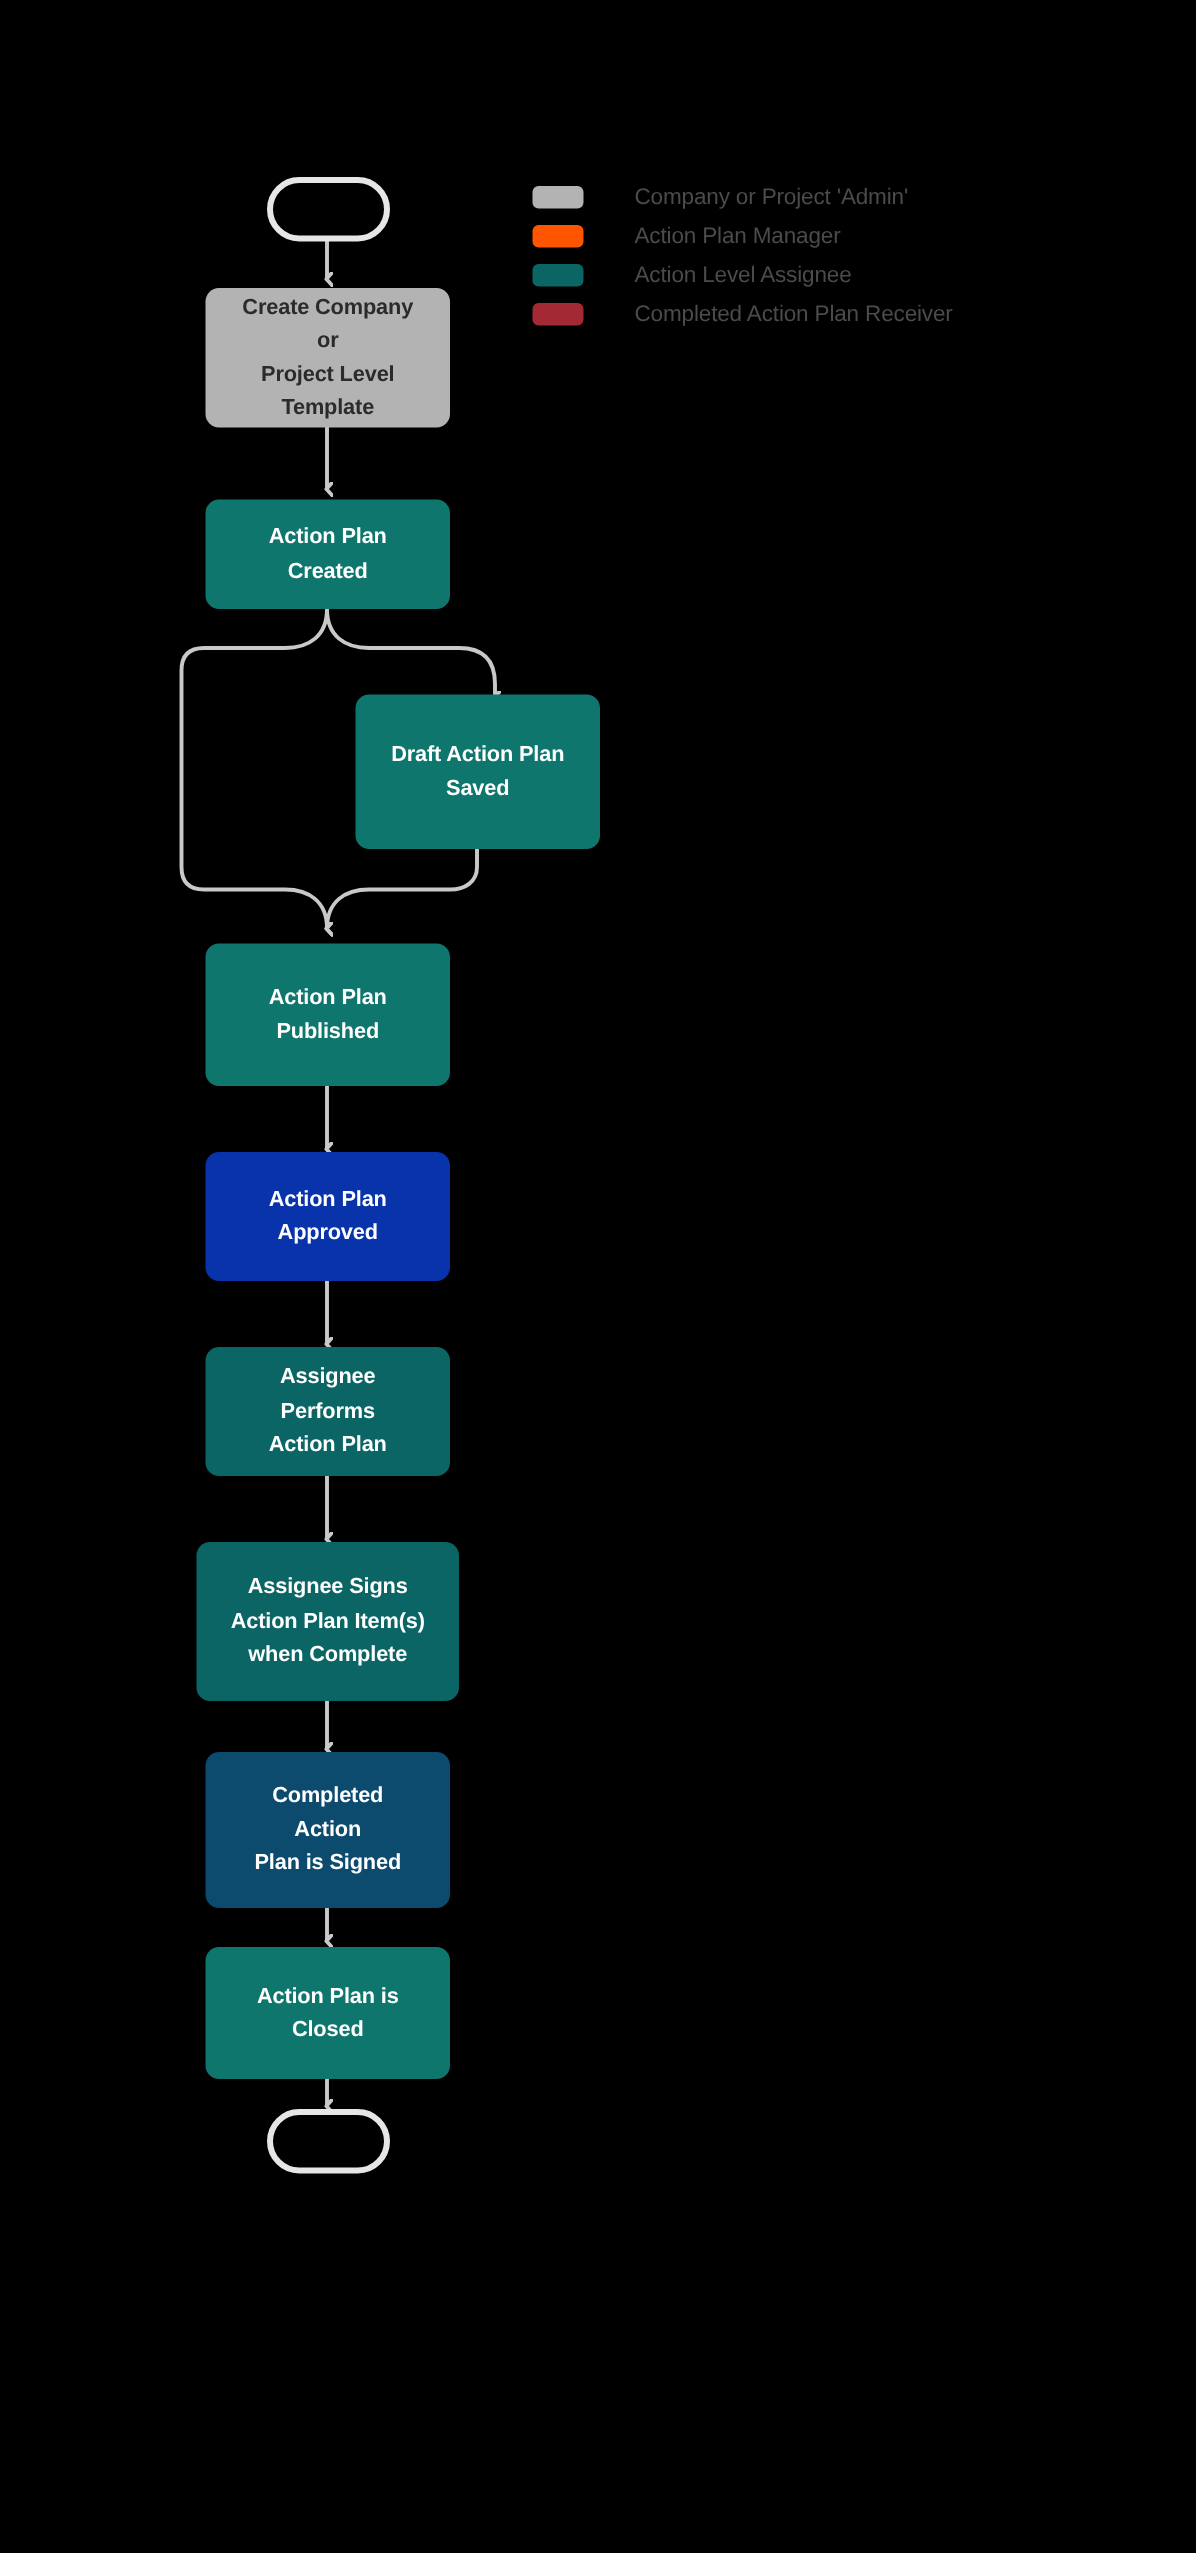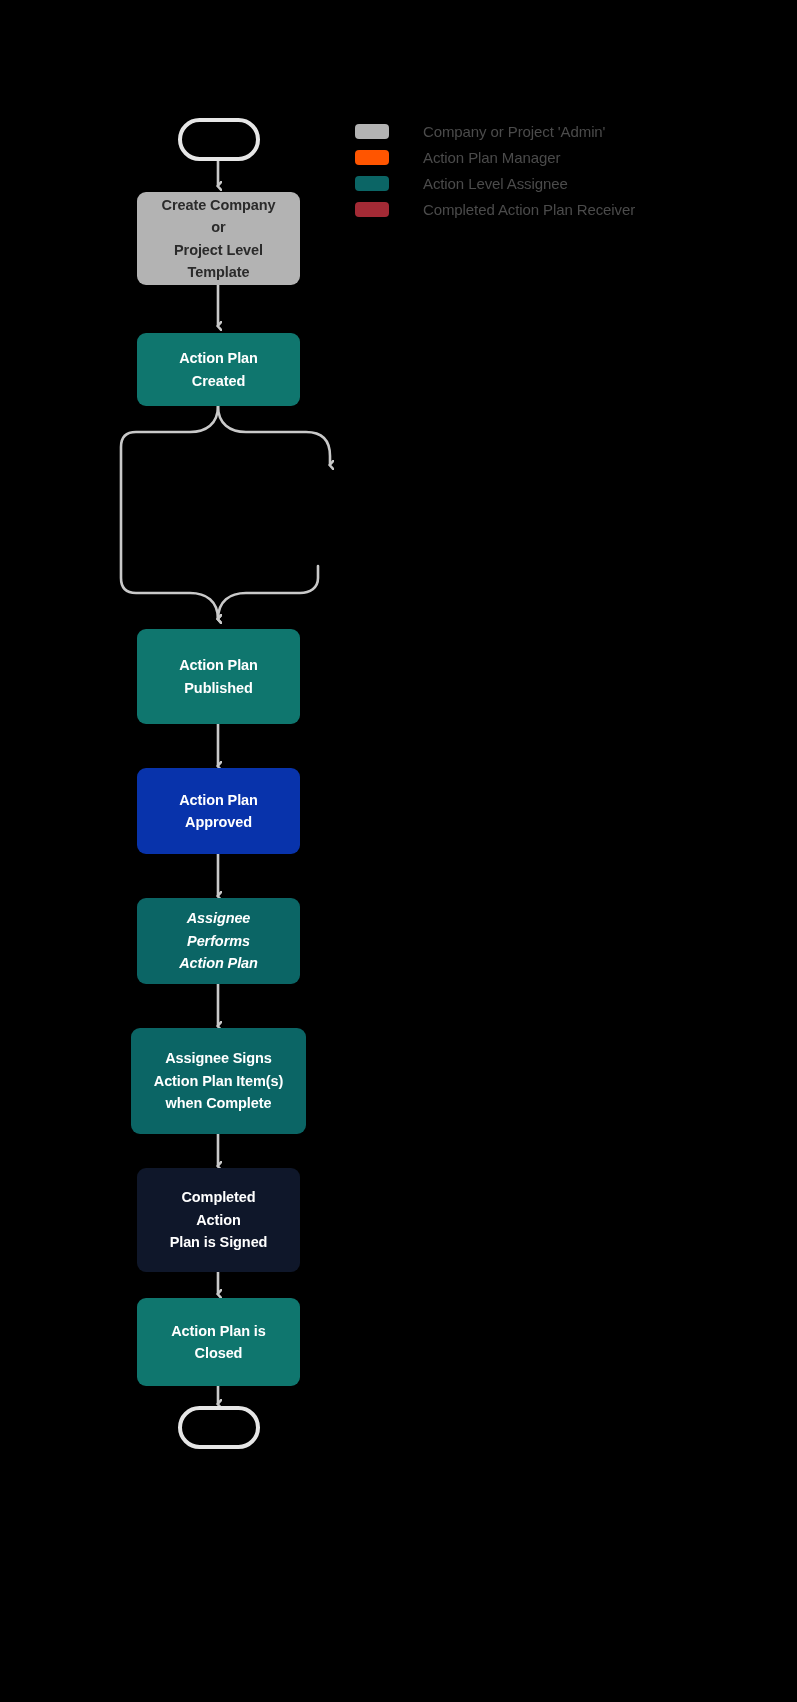--- a/index.html
+++ b/index.html
@@ -51,21 +51,21 @@
   .node.terminal {
     background: transparent;
     border: 4px solid #e6e6e6;
     border-radius: 24px;
   }
 
   .node.admin   { background: #b3b3b3; color: #2b2b2b; }
   .node.manager { background: #0f766e; color: #ffffff; }
   .node.approver{ background: #0833ab; color: #ffffff; }
   .node.assignee{ background: #0b6565; color: #ffffff; }
-  .node.receiver{ background: #0f172a; color: #ffffff; }
+  .node.receiver{ background: #0c4a6e; color: #ffffff; }
 
   
   #legend {
     position: absolute;
     left: 355px;
     top: 118px;
     width: 420px;
   }
   .legend-row {
     display: flex;
@@ -131,28 +131,30 @@
   </svg>
 
   <div class="node terminal" style="left:178px; top:118px; width:82px; height:43px;"></div>
 
   <div class="node admin" style="left:137px; top:192px; width:163px; height:93px;">Create Company or
 Project Level
 Template</div>
 
   <div class="node manager" style="left:137px; top:333px; width:163px; height:73px;">Action Plan Created</div>
 
+  <div class="node manager" style="left:237px; top:463px; width:163px; height:103px;">Draft Action Plan
+Saved</div>
 
   <div class="node manager" style="left:137px; top:629px; width:163px; height:95px;">Action Plan
 Published</div>
 
   <div class="node approver" style="left:137px; top:768px; width:163px; height:86px;">Action Plan
 Approved</div>
 
-  <div class="node assignee" style="left:137px; top:898px; width:163px; height:86px;font-style:italic;">Assignee Performs
+  <div class="node assignee" style="left:137px; top:898px; width:163px; height:86px;">Assignee Performs
 Action Plan</div>
 
   <div class="node assignee" style="left:131px; top:1028px; width:175px; height:106px;">Assignee Signs
 Action Plan Item(s)
 when Complete</div>
 
   <div class="node receiver" style="left:137px; top:1168px; width:163px; height:104px;">Completed Action
 Plan is Signed</div>
 
   <div class="node manager" style="left:137px; top:1298px; width:163px; height:88px;">Action Plan is

